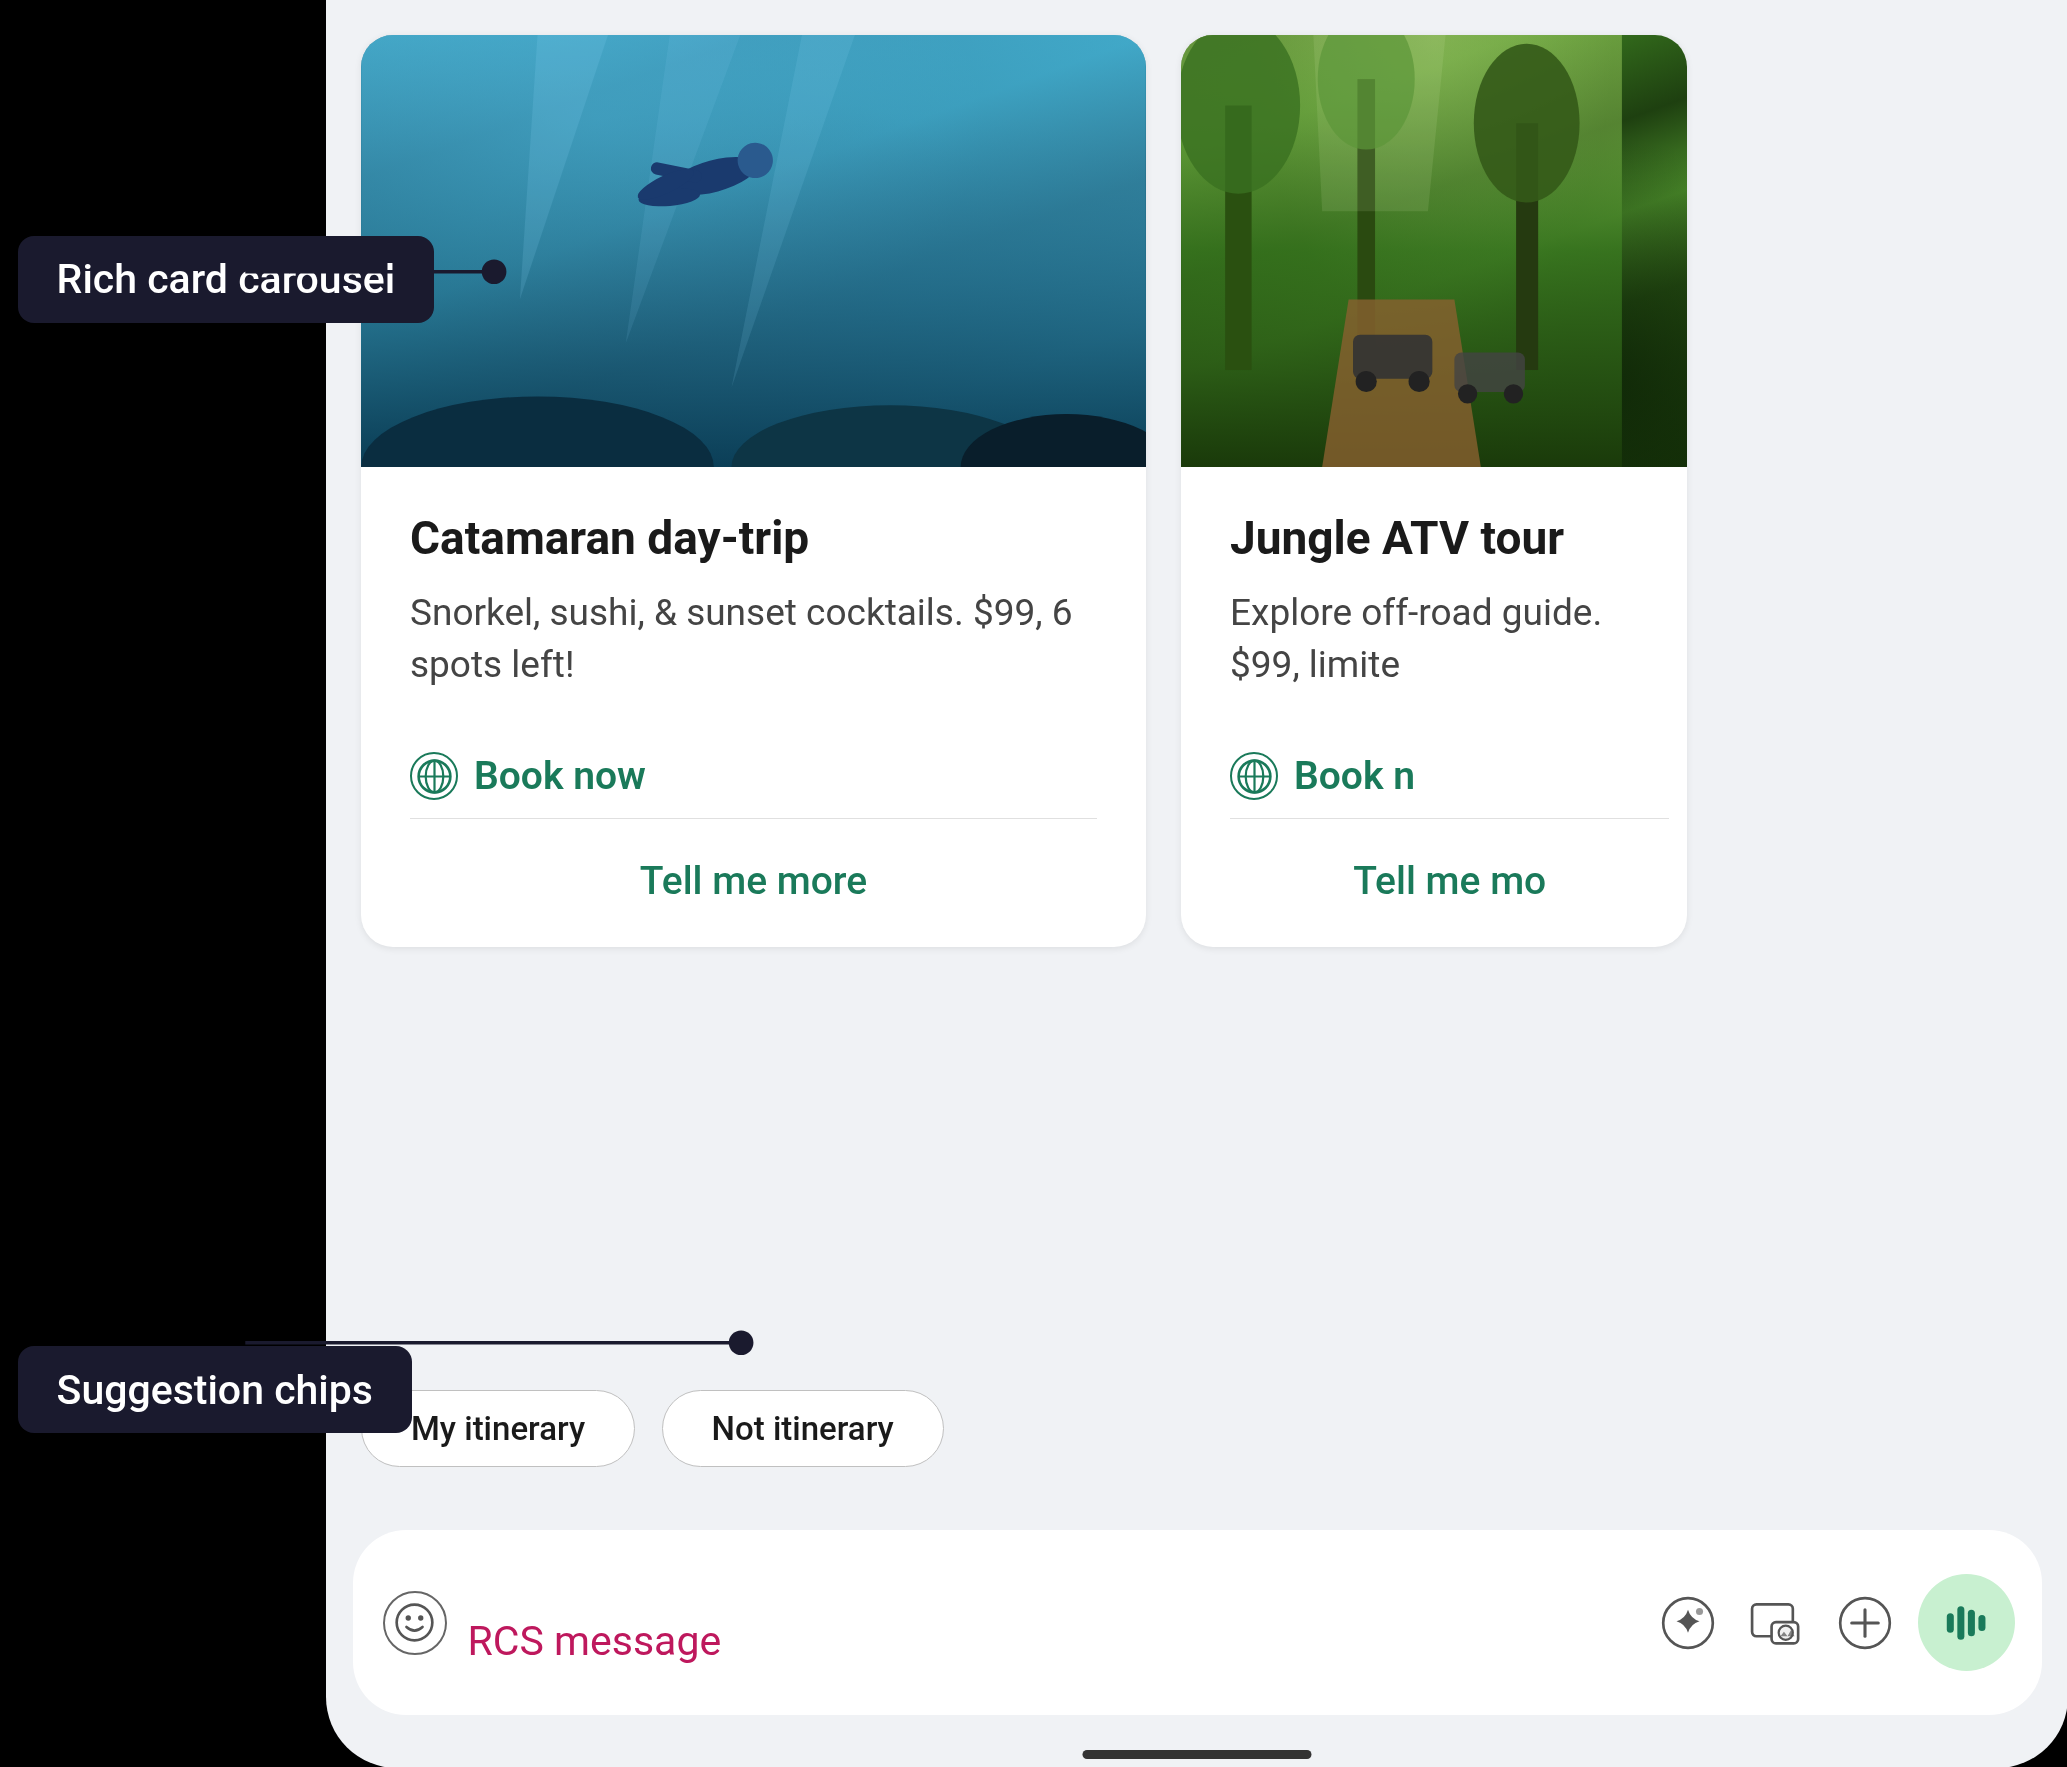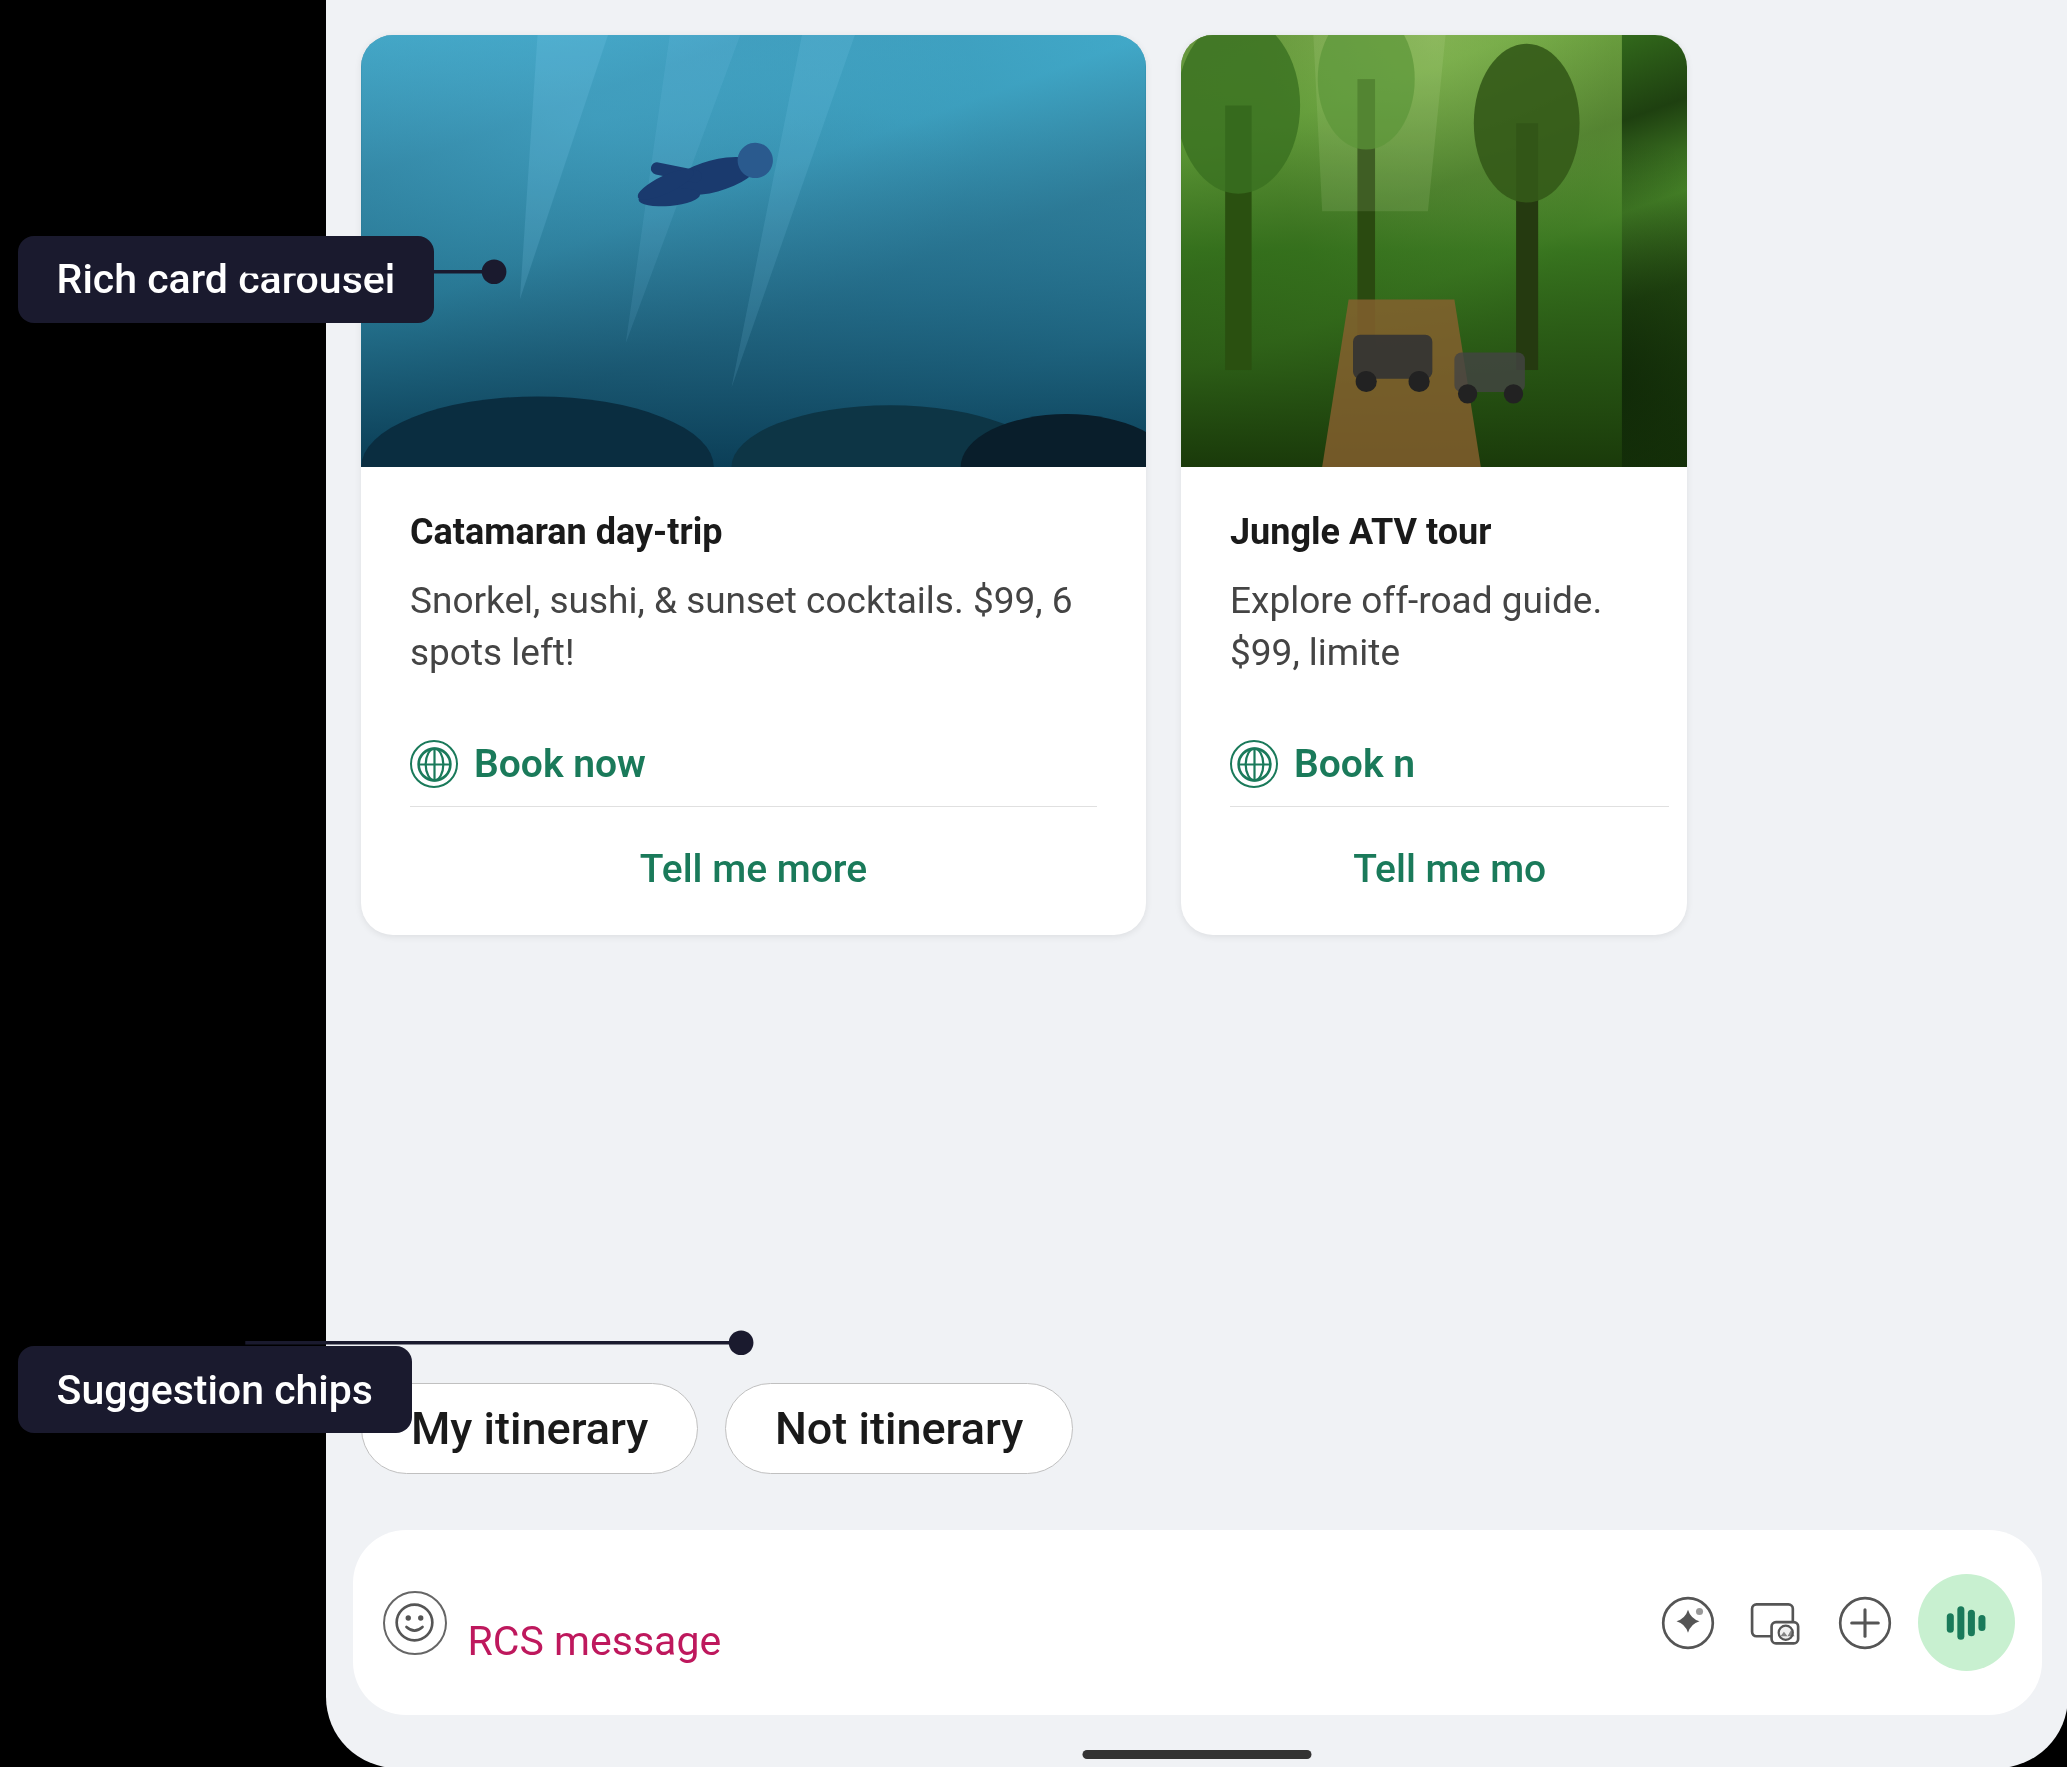--- a/index.html
+++ b/index.html
@@ -98,21 +98,21 @@
         radial-gradient(ellipse at 50% 0%, rgba(200,220,150,0.3) 0%, transparent 50%),
         radial-gradient(ellipse at 20% 50%, rgba(30,70,10,0.7) 0%, transparent 40%),
         radial-gradient(ellipse at 80% 80%, rgba(10,30,5,0.8) 0%, transparent 50%);
     }
 
     .card-content {
       padding: 44px 49px 35px 49px;
     }
 
     .card-title {
-      font-size: 36px;
+      font-size: 46px;
       font-weight: 700;
       color: #1a1a1a;
       margin-bottom: 21px;
       line-height: 1.2;
     }
 
     .card-desc {
       font-size: 37px;
       color: #444;
       line-height: 1.4;
@@ -173,21 +173,21 @@
       align-items: center;
       padding: 0 35px;
       gap: 26.5px;
     }
 
     .chip {
       background: #fff;
       border: 1.8px solid #c0c0c0;
       border-radius: 53px;
       padding: 18px 49px;
-      font-size: 45px;
+      font-size: 33px;
       font-weight: 500;
       color: #1a1a1a;
       white-space: nowrap;
       cursor: pointer;
     }
 
     
     .message-input-area {
       position: absolute;
       bottom: 53px;

